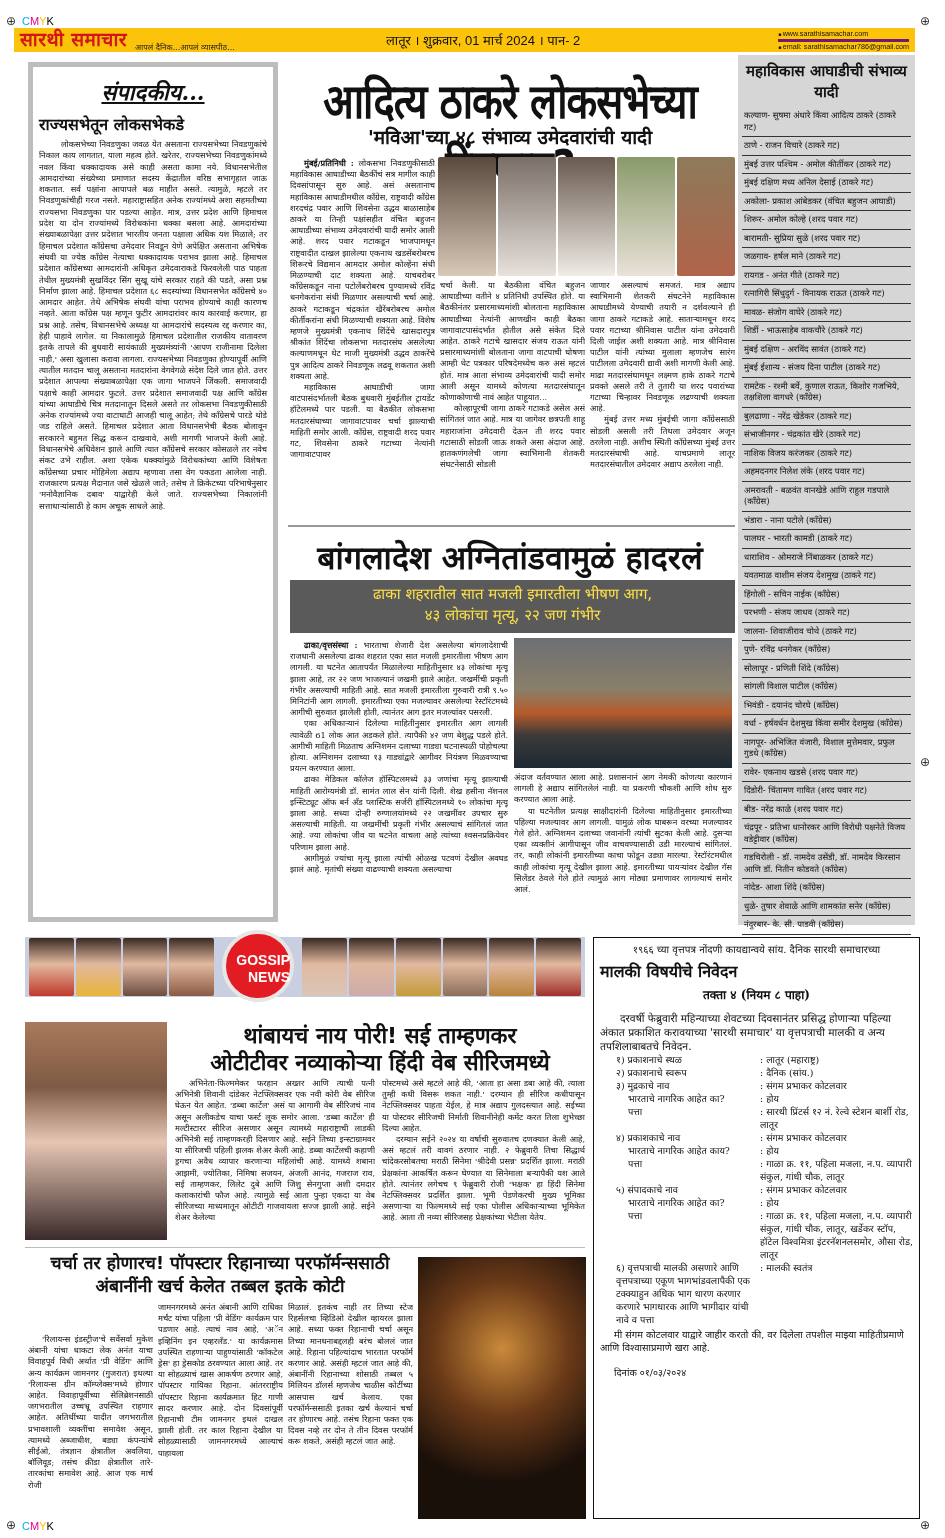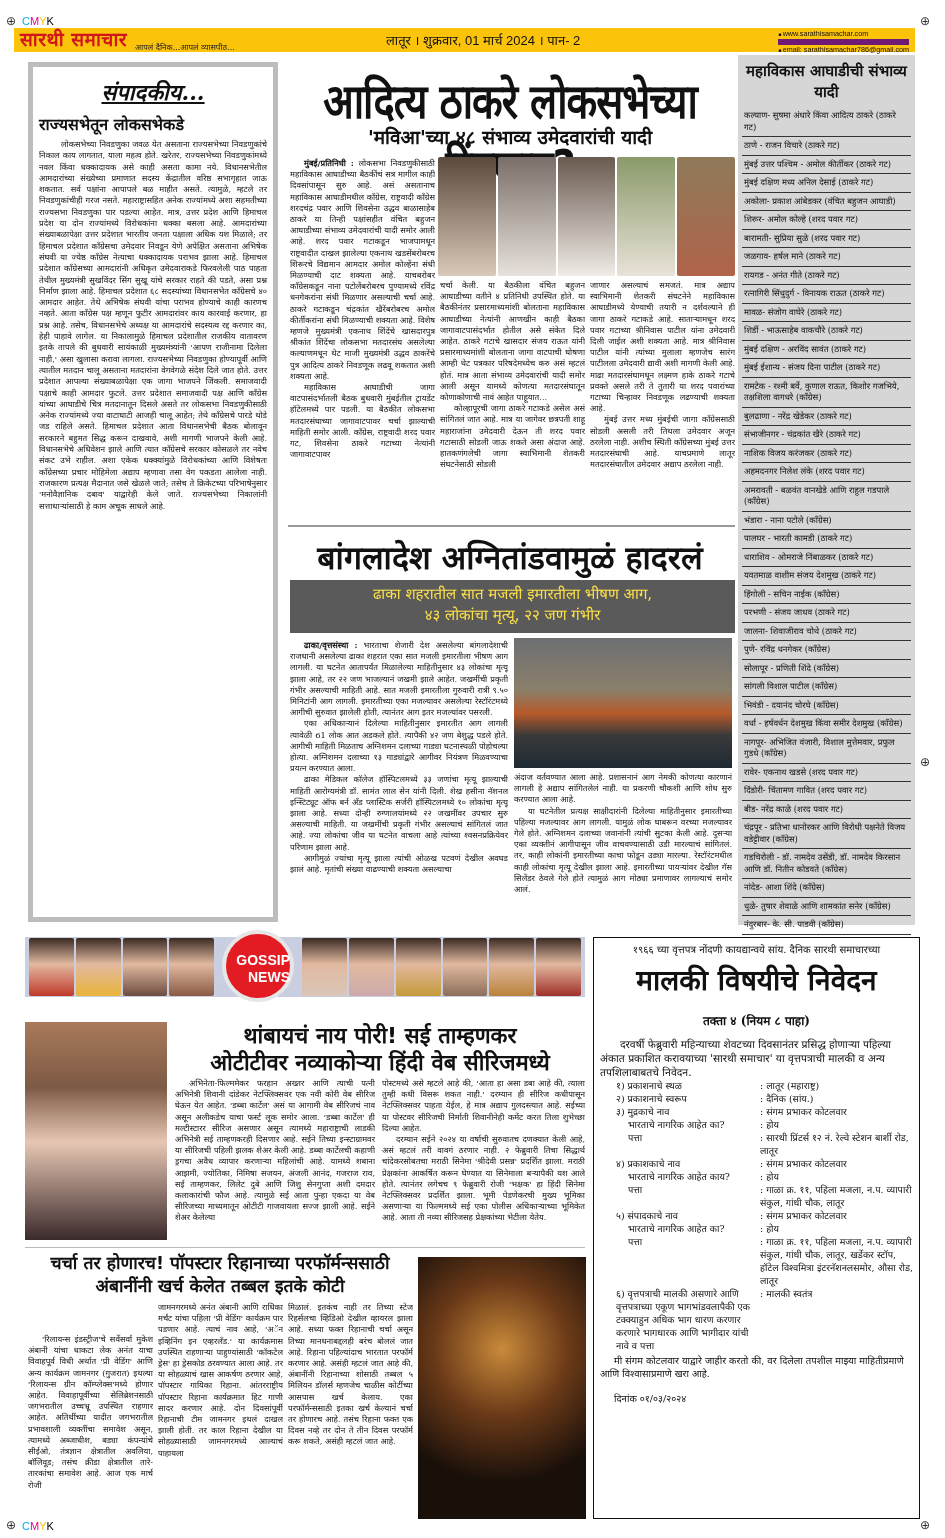--- a/index.html
+++ b/index.html
@@ -6,21 +6,21 @@
   body{width:945px;height:1538px;background:#fff;font-family:"DejaVu Sans",sans-serif;color:#111;position:relative;overflow:hidden}
   .reg{position:absolute;font-size:12px;color:#333}
   .cmyk{position:absolute;font-size:11px;font-family:"Liberation Sans",sans-serif}
   .cmyk .c{color:#00aeef}.cmyk .m{color:#ec008c}.cmyk .y{color:#f5c400}.cmyk .k{color:#000}
   .masthead{position:absolute;left:14px;top:28px;width:901px;height:24px;background:#fcc30b;display:flex;align-items:flex-end;padding:0 6px}
   .brand{font-family:"DejaVu Serif",serif;font-weight:bold;color:#d1171c;font-size:19px;letter-spacing:0.5px}
   .tagline{font-size:8px;color:#222;margin-left:8px}
   .dateline{position:absolute;left:372px;top:3px;font-size:13px;font-family:"Liberation Sans",sans-serif}
   .contacts{position:absolute;right:6px;top:1px;font-size:7.2px;line-height:10px;font-family:"Liberation Sans",sans-serif}
   .contacts div::before{content:"■ ";font-size:5px}
-  .contacts .web{border-bottom:6px solid #701a75}
+  .contacts .web{border-bottom:3px solid #701a75}
 
   
   .editorial{position:absolute;left:28px;top:62px;width:250px;height:860px;background:#bdbdbd;padding:5px}
   .editorial-inner{background:#fff;width:100%;height:100%;padding:6px 6px}
   .ed-title{font-family:"DejaVu Serif",serif;font-style:italic;font-size:22px;font-weight:bold;text-align:center;text-decoration:underline;line-height:38px}
   .ed-head{font-size:16px;font-weight:bold;margin:2px 0 4px}
   .ed-body{font-size:8.2px;line-height:11.3px;text-align:justify;text-indent:22px;font-family:"DejaVu Serif",serif}
 
   
   .lead-hl{position:absolute;left:285px;top:66px;width:450px;text-align:center;font-size:40px;font-weight:900;font-family:"DejaVu Sans",sans-serif;letter-spacing:-1px;transform:scaleY(1.2);transform-origin:top}
@@ -45,21 +45,21 @@
   
   .gossip-strip{position:absolute;left:25px;top:937px;width:560px;height:60px;background:#c9cfe0;display:flex;align-items:center;padding:0 4px;gap:2px}
   .g-face{width:46px;height:58px;border-radius:2px}
   .gossip-badge{position:absolute;left:222px;top:930px;width:72px;height:72px;border-radius:50%;background:#e31b23;border:4px solid #e6e6e6;color:#fff;font-weight:bold;font-size:14px;text-align:right;line-height:17px;padding-top:18px;font-family:"Liberation Sans",sans-serif}
   .sai-photo{position:absolute;left:25px;top:1022px;width:142px;height:218px;background:linear-gradient(180deg,#a9795a 0%,#7d5a45 30%,#e7c7b4 55%,#3b2a2b 100%)}
   .sai-hl{position:absolute;left:175px;top:1022px;width:410px;text-align:center;font-size:22px;line-height:27px}
 
   
   .notice{position:absolute;left:593px;top:937px;width:327px;height:582px;border:1.5px solid #111;padding:4px 6px;font-family:"DejaVu Serif",serif}
   .n-top{font-size:10px;text-align:center}
-  .n-title{font-size:28px;font-weight:bold;text-align:center;margin:4px 0 14px;font-family:"DejaVu Sans",sans-serif}
+  .n-title{font-size:16px;font-weight:bold;margin:4px 0 4px;font-family:"DejaVu Sans",sans-serif}
   .n-sub{font-size:12px;font-weight:bold;text-align:center;margin-bottom:8px}
   .n-intro{font-size:10.5px;line-height:14px;text-indent:20px}
   .n-row{display:flex;font-size:9.4px;line-height:13px}
   .n-row .k{width:160px;padding-left:16px}
   .n-row .k.sub{padding-left:28px}
   .n-row .v{flex:1}
   .n-decl{font-size:9.6px;line-height:13px;text-indent:14px;margin-top:2px}
   .n-date{font-size:9.6px;padding-left:14px;margin-top:12px}
   .n-sign{text-align:center;margin-left:150px;font-size:9.6px;line-height:14px;margin-top:10px}
 

